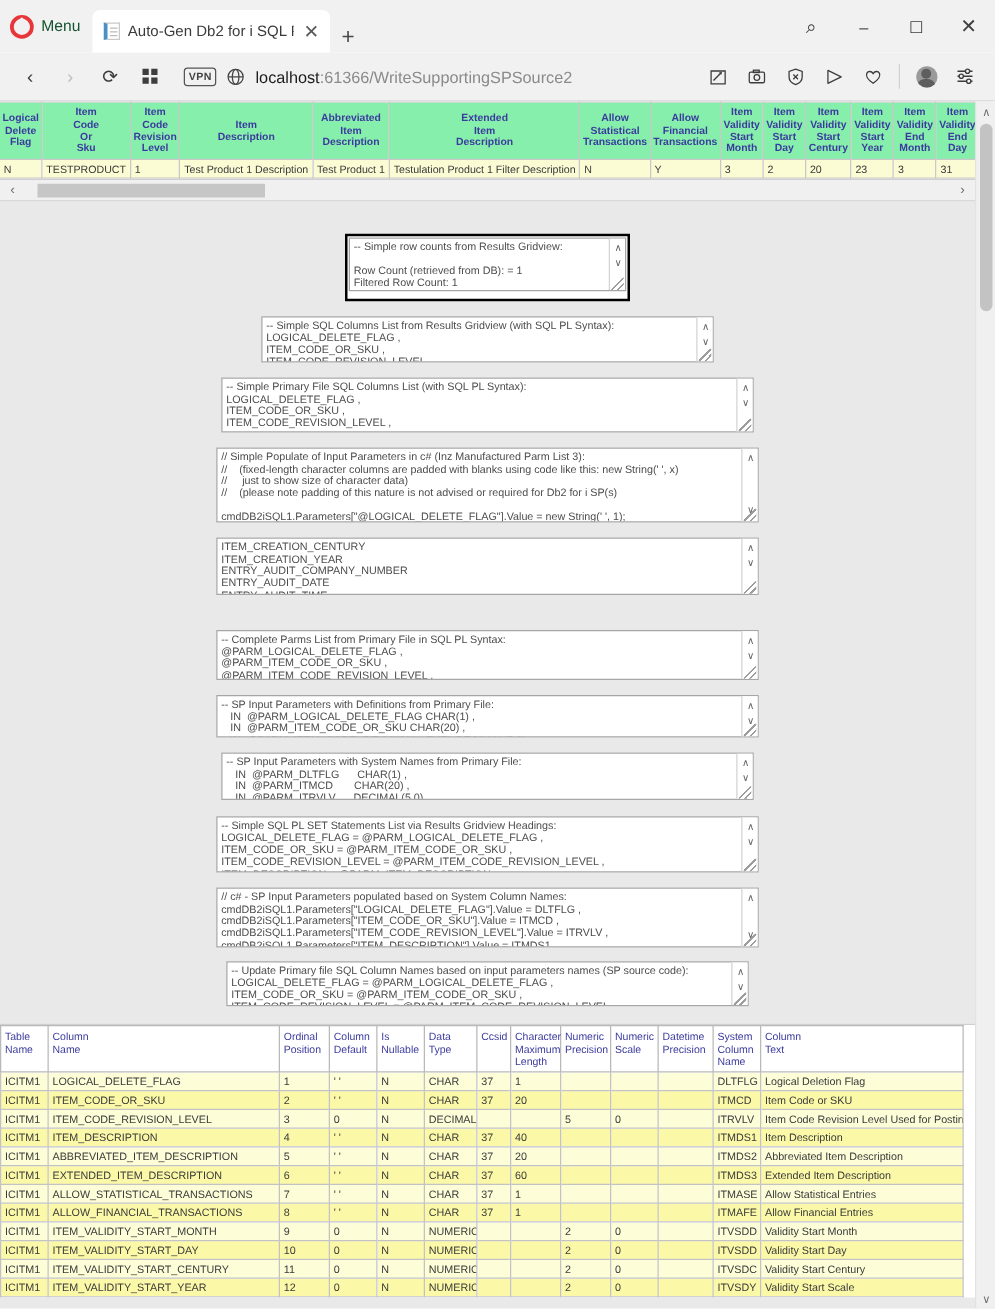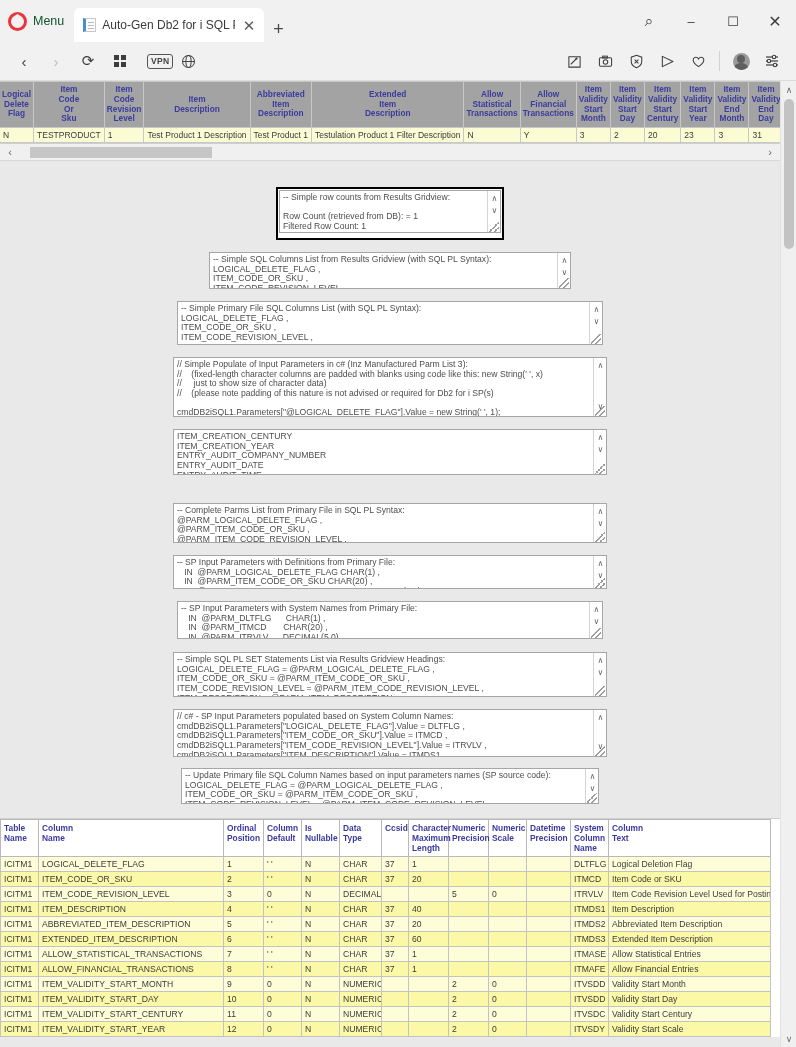--- a/index.html
+++ b/index.html
@@ -212,21 +212,21 @@
     font-size: 8.5px;
     font-family: "Liberation Sans", sans-serif;
     table-layout: fixed;
   }
   table.gridview th {
     border: 1px solid #c8c8c8;
     color: #3b3b9e;
     font-weight: bold;
     font-size: 8.3px;
     padding: 3px 2px;
-    background: #a3a3a3;
+    background: #86efac;
     vertical-align: middle;
     line-height: 1.18;
   }
   table.gridview td {
     border: 1px solid #c8c8c8;
     background: #fbfbd4;
     color: #3a3a3a;
     font-size: 8.5px;
     padding: 2px 3px;
     white-space: nowrap;
@@ -310,21 +310,21 @@
   }
   table.meta {
     border-collapse: collapse;
     font-size: 8.6px;
     table-layout: fixed;
     width: 770px;
   }
   table.meta th {
     border: 1px solid #b9b9b9;
     color: #3b3b9e;
-    font-weight: bold;
+    font-weight: normal;
     font-size: 8.4px;
     text-align: left;
     padding: 3px 3px;
     background: #ffffff;
     vertical-align: top;
     line-height: 1.2;
   }
   table.meta td {
     border: 1px solid #c3c3c3;
     color: #3b3b3b;
@@ -372,20 +372,21 @@
       <rect x="8" y="8" width="5" height="5" fill="#3d3d3d"></rect>
     </svg>
   </div>
   <div class="addr-wrap">
     <span class="vpn-badge">VPN</span>
     <svg width="15" height="15" viewBox="0 0 16 16">
       <circle cx="8" cy="8" r="6.4" fill="none" stroke="#444" stroke-width="1.1"></circle>
       <ellipse cx="8" cy="8" rx="2.8" ry="6.4" fill="none" stroke="#444" stroke-width="1.1"></ellipse>
       <line x1="1.8" y1="8" x2="14.2" y2="8" stroke="#444" stroke-width="1.1"></line>
     </svg>
+    <span class="addr-text"><b>localhost</b><span>:61366/WriteSupportingSPSource2</span></span>
   </div>
   <div class="toolbar-right">
     <div class="nav-icon">
       <svg width="15" height="15" viewBox="0 0 16 16">
         <path d="M2 14 L2 3 L14 3 L14 14 Z" fill="none" stroke="#3d3d3d" stroke-width="1.1"></path>
         <path d="M4 11 L11 4" stroke="#3d3d3d" stroke-width="1.2"></path>
         <path d="M11 4 L8.5 4.3 L10.7 6.5 Z" fill="#3d3d3d"></path>
       </svg>
     </div>
     <div class="nav-icon">

